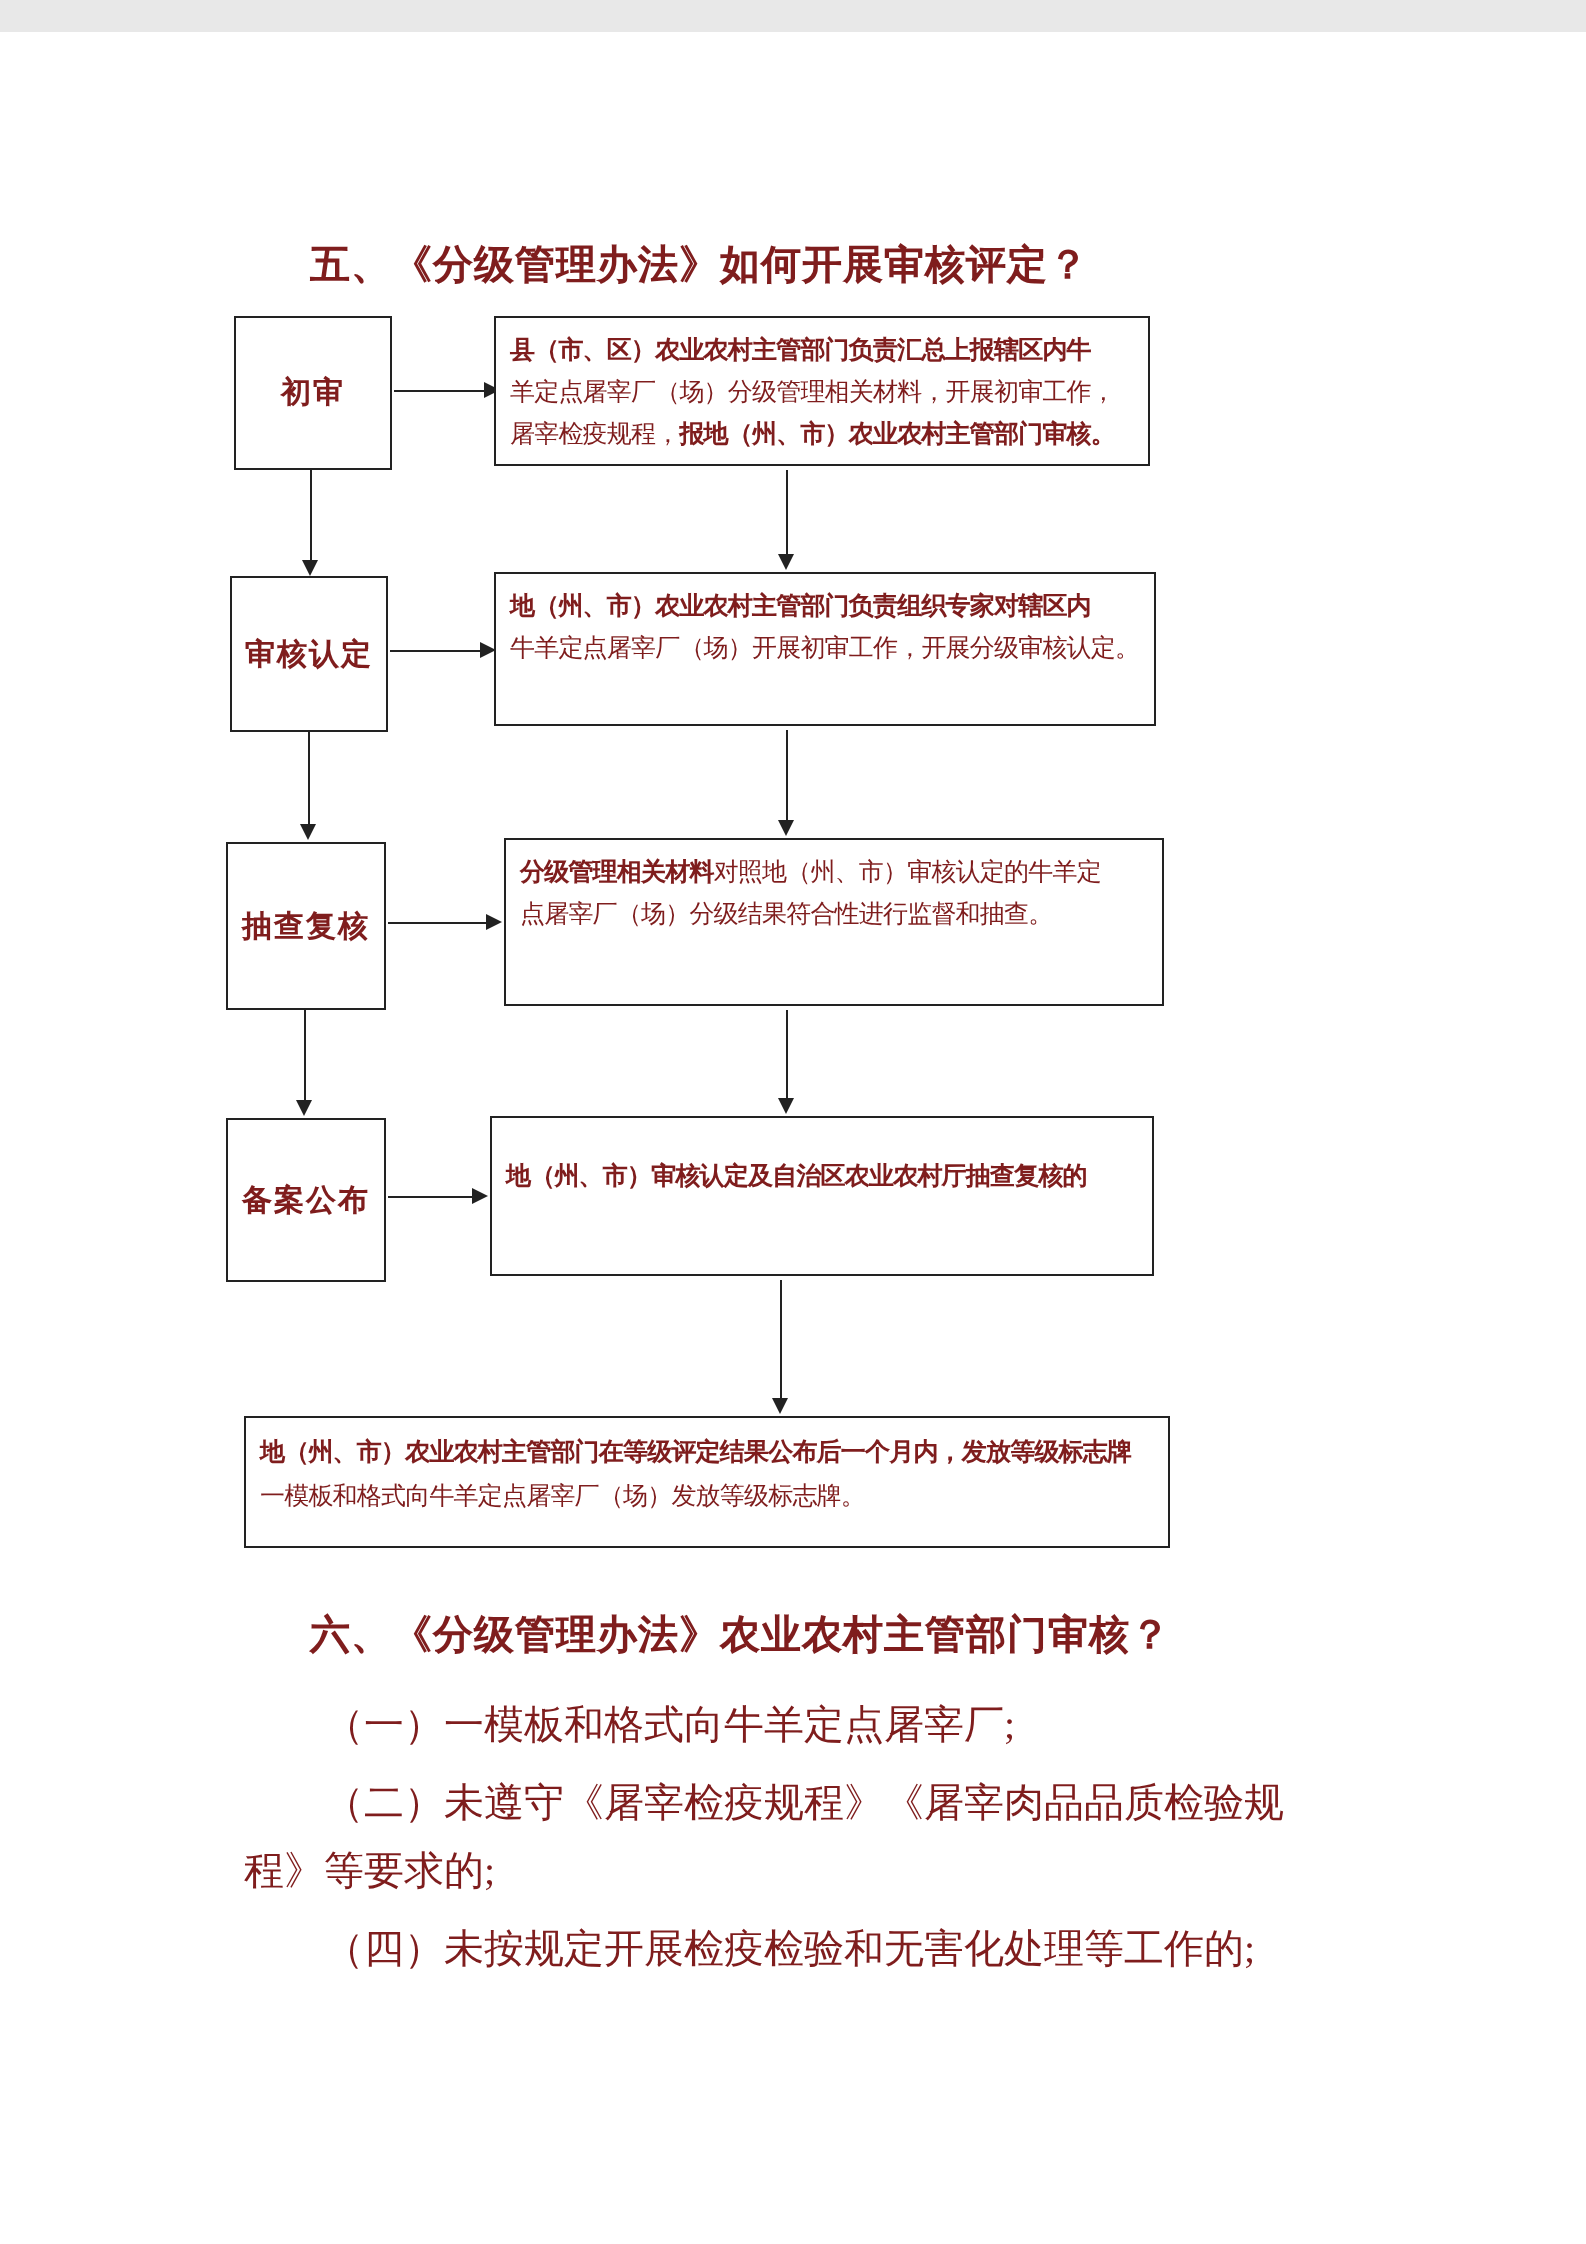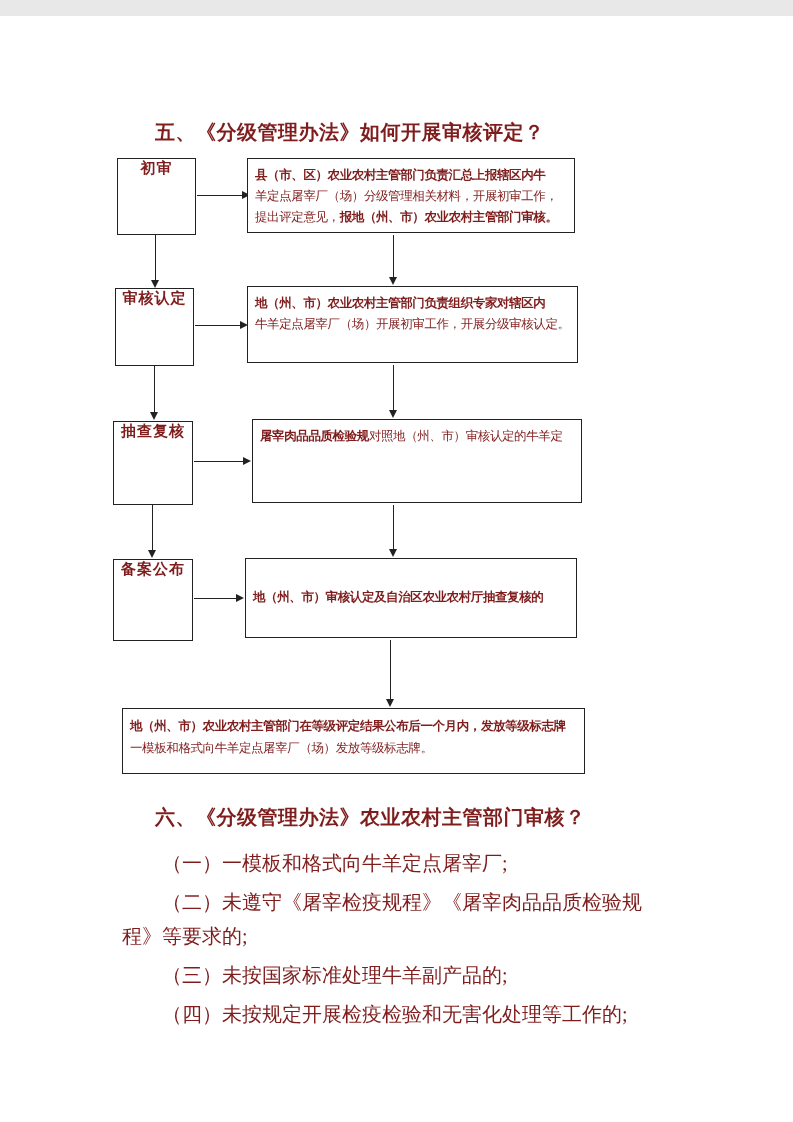--- a/index.html
+++ b/index.html
@@ -20,35 +20,35 @@
     letter-spacing:0.5px;
     white-space:nowrap;
   }
   #h5{top:103px;}
   #h6{top:788px;}
 
   
   .lbox{
     position:absolute;
     border:1.5px solid #222;
-    display:flex;align-items:flex-start;justify-content:center;
+    display:flex;align-items:center;justify-content:center;
     font-size:15px;font-weight:bold;
     background:#fff;
     letter-spacing:1px;
   }
   .rbox{
     position:absolute;
     border:1.5px solid #222;
     background:#fff;
     display:flex;flex-direction:column;
     padding:6px 7px;
     box-sizing:border-box;
     font-size:12.5px;
   }
-  .rbox.top-align{justify-content:center;padding-top:4px;}
+  .rbox.top-align{justify-content:space-between;padding-top:19px;}
   .ln{
     white-space:nowrap;
     line-height:21px;
     letter-spacing:-0.4px;
   }
   .b{font-weight:bold;}
 
   
   .av{position:absolute;width:0;border-left:1.2px solid #222;}
   .av::after{
@@ -84,21 +84,21 @@
   <div class="lbox" style="left:117px;top:142px;width:77px;height:75px">
     <span>初审</span>
   </div>
   <div class="ah" style="left:197px;top:179px;width:46px"></div>
   <div class="rbox" style="left:247px;top:142px;width:328px;height:75px">
     <div class="ln">
       <span class="b">县（市、区）农业农村主管部门负责汇总上报辖区内牛</span></div>
     <div class="ln">
       <span>羊定点屠宰厂（场）分级管理相关材料，开展初审工作，</span></div>
     <div class="ln">
-      <span>提出评定意见，</span><span class="b">报地（州、市）农业农村主管部门审核。</span></div>
+      <span>屠宰检疫规程，</span><span class="b">报地（州、市）农业农村主管部门审核。</span></div>
   </div>
 
   <div class="av" style="left:155px;top:219px;height:46px"></div>
   <div class="av" style="left:393px;top:219px;height:43px"></div>
 
   <div class="lbox" style="left:115px;top:272px;width:77px;height:76px">
     <span>审核认定</span>
   </div>
   <div class="ah" style="left:195px;top:309px;width:46px"></div>
   <div class="rbox" style="left:247px;top:270px;width:331px;height:77px">
@@ -110,21 +110,23 @@
 
   <div class="av" style="left:154px;top:350px;height:47px"></div>
   <div class="av" style="left:393px;top:349px;height:46px"></div>
 
   <div class="lbox" style="left:113px;top:405px;width:78px;height:82px">
     <span>抽查复核</span>
   </div>
   <div class="ah" style="left:194px;top:445px;width:50px"></div>
   <div class="rbox" style="left:252px;top:403px;width:330px;height:84px">
     <div class="ln">
-      <span class="b">屠宰肉品品质检验规</span><span>对照地（州、市）审核认定的牛羊定</span></div>
+      <span class="b">分级管理相关材料</span><span>对照地（州、市）审核认定的牛羊定</span></div>
+    <div class="ln">
+      <span>点屠宰厂（场）分级结果符合性进行监督和抽查。</span></div>
   </div>
 
   <div class="av" style="left:152px;top:489px;height:46px"></div>
   <div class="av" style="left:393px;top:489px;height:45px"></div>
 
   <div class="lbox" style="left:113px;top:543px;width:78px;height:80px">
     <span>备案公布</span>
   </div>
   <div class="ah" style="left:194px;top:582px;width:43px"></div>
   <div class="rbox top-align" style="left:245px;top:542px;width:332px;height:80px">
@@ -145,20 +147,17 @@
 
   <div id="sec6">
     <div class="item">
       <div class="line indent">（一）一模板和格式向牛羊定点屠宰厂;</div>
     </div>
     <div class="item">
       <div class="line indent">（二）未遵守《屠宰检疫规程》《屠宰肉品品质检验规</div>
       <div class="line">程》等要求的;</div>
     </div>
     <div class="item">
-      <div class="line indent">（三）未按国家标准处理牛羊副产品的;</div>
-    </div>
-    <div class="item">
       <div class="line indent">（四）未按规定开展检疫检验和无害化处理等工作的;</div>
     </div>
   </div>
 
 </div>
 
 </body></html>

